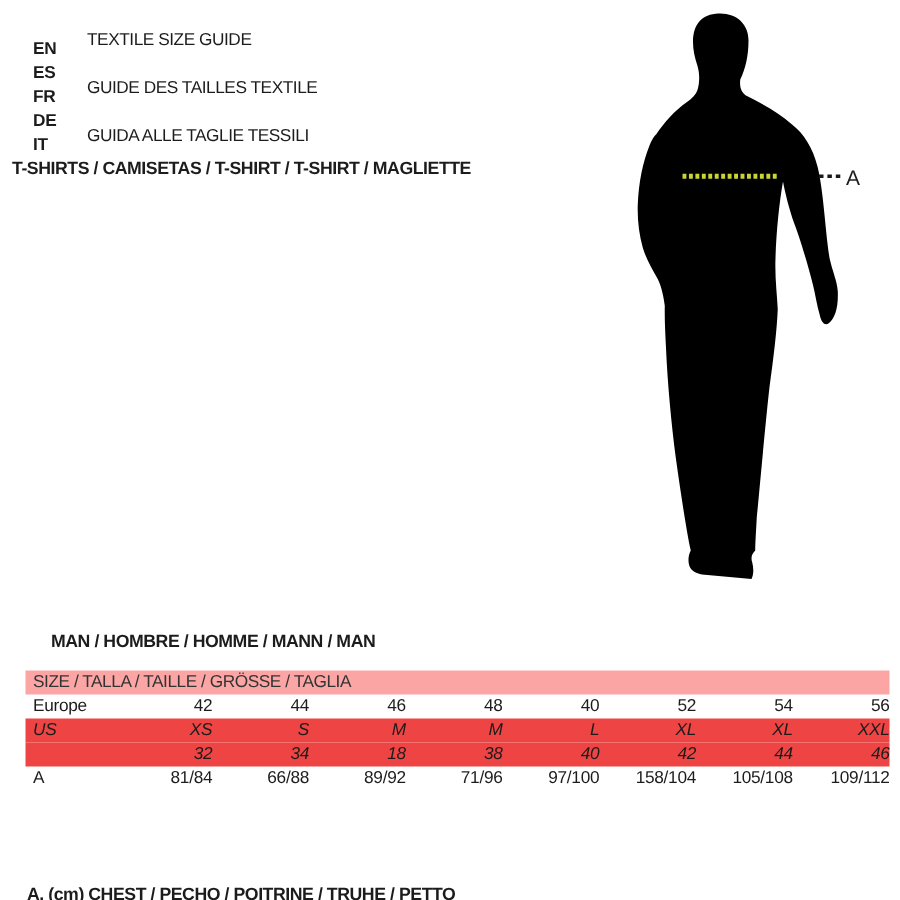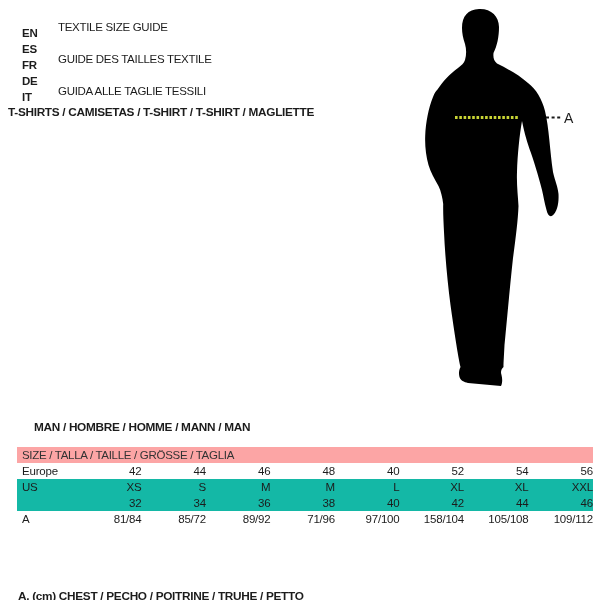--- a/index.html
+++ b/index.html
@@ -23,21 +23,21 @@
 
   
   .man-heading { top:420px; left:18px; font-size:11.8px; font-weight:700; letter-spacing:-0.3px;padding-left:16px; }
 
   
   .size-table { top:447px; left:17px; width:576px; }
   .table-header-bar { height:16px; background:#fca5a5; display:flex; align-items:center;
                       padding-left:5px; font-size:11.5px; font-weight:500; color:#333;
                       letter-spacing:-0.3px; }
   .table-row { display:grid; grid-template-columns:60px repeat(8,1fr); height:16px; align-items:center; }
-  .table-row.shaded { background:#14b8a6; }
+  .table-row.shaded { background:#ef4444;font-style:italic; }
   .row-label { font-size:11.5px; padding-left:5px; letter-spacing:-0.2px; }
   .cell { font-size:11.5px; text-align:right; letter-spacing:-0.2px; }
 
   .footnote { top:545px; left:18px; font-size:11.8px; font-weight:700; letter-spacing:-0.3px;margin-top:44px; }
 </style>
 </head>
 <body>
 
 <div class="abs lang-list">
   <div class="lang-row">
@@ -135,32 +135,32 @@
     <span class="cell">L</span>
     <span class="cell">XL</span>
     <span class="cell">XL</span>
     <span class="cell">XXL</span>
   </div>
 
   <div class="table-row shaded">
     <span class="row-label"></span>
     <span class="cell">32</span>
     <span class="cell">34</span>
-    <span class="cell">36</span>
+    <span class="cell">18</span>
     <span class="cell">38</span>
     <span class="cell">40</span>
     <span class="cell">42</span>
     <span class="cell">44</span>
     <span class="cell">46</span>
   </div>
 
   <div class="table-row">
     <span class="row-label">A</span>
     <span class="cell">81/84</span>
-    <span class="cell">85/72</span>
+    <span class="cell">66/88</span>
     <span class="cell">89/92</span>
     <span class="cell">71/96</span>
     <span class="cell">97/100</span>
     <span class="cell">158/104</span>
     <span class="cell">105/108</span>
     <span class="cell">109/112</span>
   </div>
 </div>
 
 <div class="abs footnote">A. (cm) CHEST / PECHO / POITRINE / TRUHE / PETTO</div>

